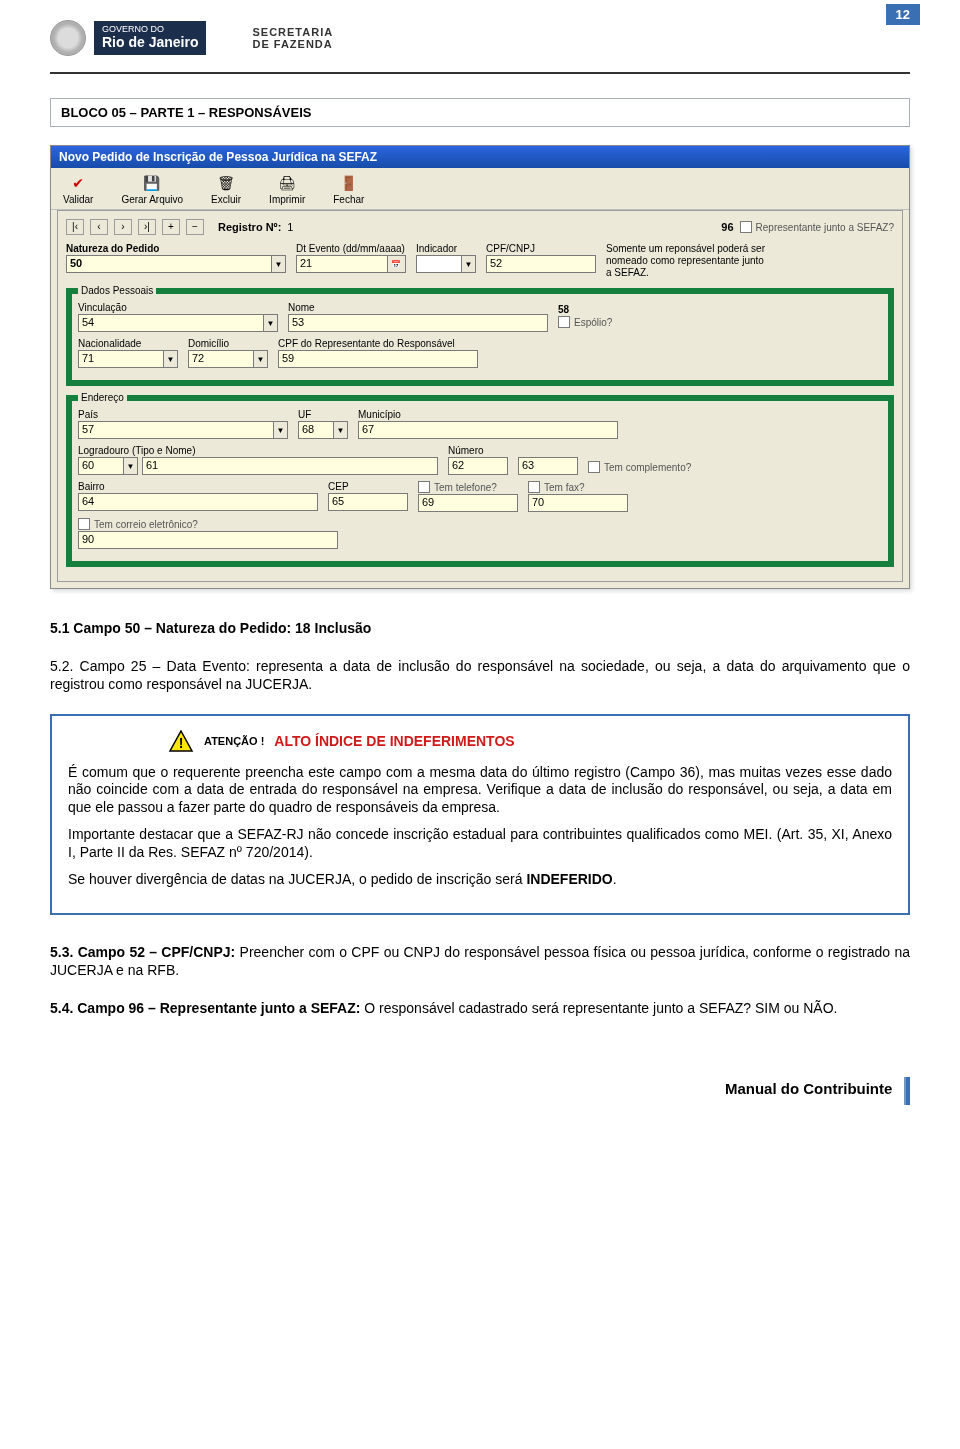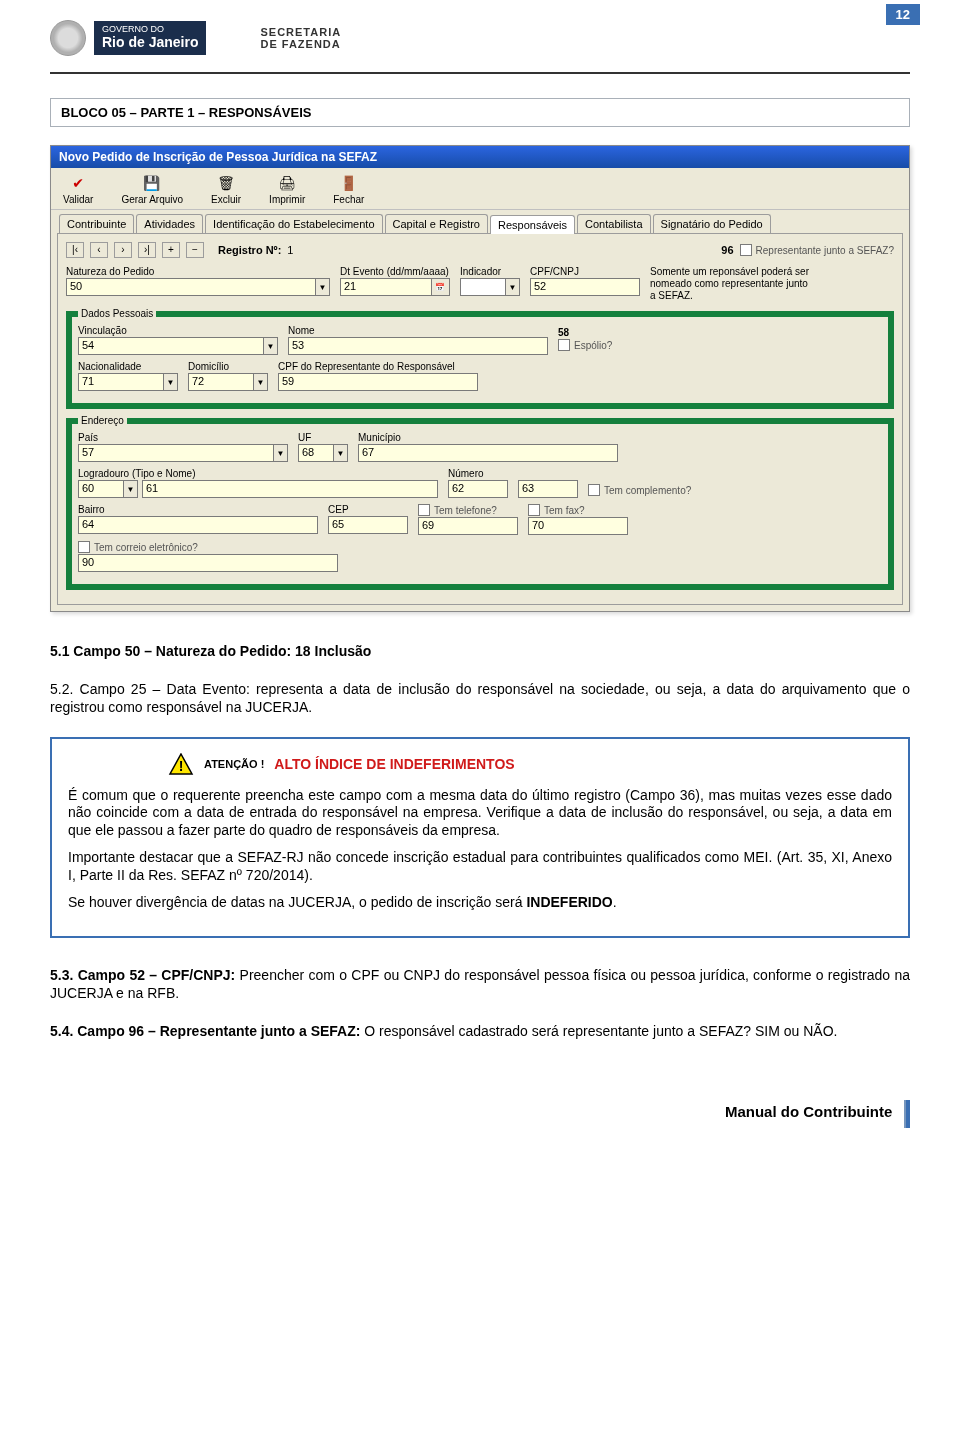--- a/index.html
+++ b/index.html
@@ -2,21 +2,21 @@
 <html><head>
 <meta charset="utf-8">
 <style>
 * { box-sizing: border-box; margin: 0; padding: 0; }
 body { font-family: Arial, sans-serif; font-size: 13px; color: #000; background: #fff; width: 960px; margin: 0 auto; position: relative; }
 
 
 .page-tab { position: absolute; top: 4px; right: 40px; background: #3a6fb3; color: #fff; padding: 3px 10px; font-weight: bold; font-size: 13px; }
 
 
-.doc-header { display: flex; align-items: center; gap: 20px; padding: 20px 50px 10px 50px; }
+.doc-header { display: flex; align-items: center; gap: 12px; padding: 20px 50px 10px 50px; }
 .gov-logo { display: flex; align-items: center; gap: 8px; }
 .seal { width: 36px; height: 36px; background: radial-gradient(circle, #dcdcdc 40%, #b0b0b0 60%); border-radius: 50%; border: 1px solid #999; }
 .gov-text { background: #1b2e4c; color: #fff; padding: 4px 8px; font-size: 11px; line-height: 1.1; }
 .gov-text .line1 { font-size: 9px; }
 .gov-text .line2 { font-weight: bold; font-size: 14px; }
 .sec-text { margin-left: 34px; font-size: 11px; font-weight: bold; letter-spacing: 1px; color: #333; }
 .header-hr { border: none; border-bottom: 2px solid #333; margin: 6px 50px 24px 50px; }
 
 
 .section-title { margin: 0 50px 18px 50px; padding: 6px 10px; background: #fff; border: 1px solid #a9b0b8; font-weight: bold; font-size: 13px; color: #000; }
@@ -106,50 +106,41 @@
       </div>
     <div class="tb-item">
         <span class="tb-icon">🖨</span>
         <span>Imprimir</span>
       </div>
     <div class="tb-item">
         <span class="tb-icon">🚪</span>
         <span>Fechar</span>
       </div>
   </div>
-  <div class="tabs">
-    <div class="tab">Contribuinte</div>
-    <div class="tab">Atividades</div>
-    <div class="tab">Identificação do Estabelecimento</div>
-    <div class="tab">Capital e Registro</div>
-    <div class="tab active">Responsáveis</div>
-    <div class="tab">Contabilista</div>
-    <div class="tab">Signatário do Pedido</div>
-  </div>
   <div class="form-area">
     <div class="nav-rec">
       <div class="nav-btn">|‹</div>
       <div class="nav-btn">‹</div>
       <div class="nav-btn">›</div>
       <div class="nav-btn">›|</div>
       <div class="nav-btn">+</div>
       <div class="nav-btn">−</div>
       <span class="reg-label">Registro Nº:</span>
       <span>1</span>
       <div class="rep-right">
         <span style="font-weight:bold;">96</span>
         <div class="cbwrap">
             <div class="cb"></div>
             <span>Representante junto a SEFAZ?</span>
           </div>
       </div>
     </div>
 
     <div class="field-group">
-      <div class="field" style="width:264px;">
+      <div class="field" style="width:220px;font-weight:bold;">
         <label>Natureza do Pedido</label>
         <div class="dropdown">
             <div class="input" style="flex:1;">50</div>
             <div class="arrow">▼</div>
           </div>
       </div>
       <div class="field" style="width:110px;">
         <label>Dt Evento (dd/mm/aaaa)</label>
         <div class="dropdown">
             <div class="input" style="flex:1;">21</div>

